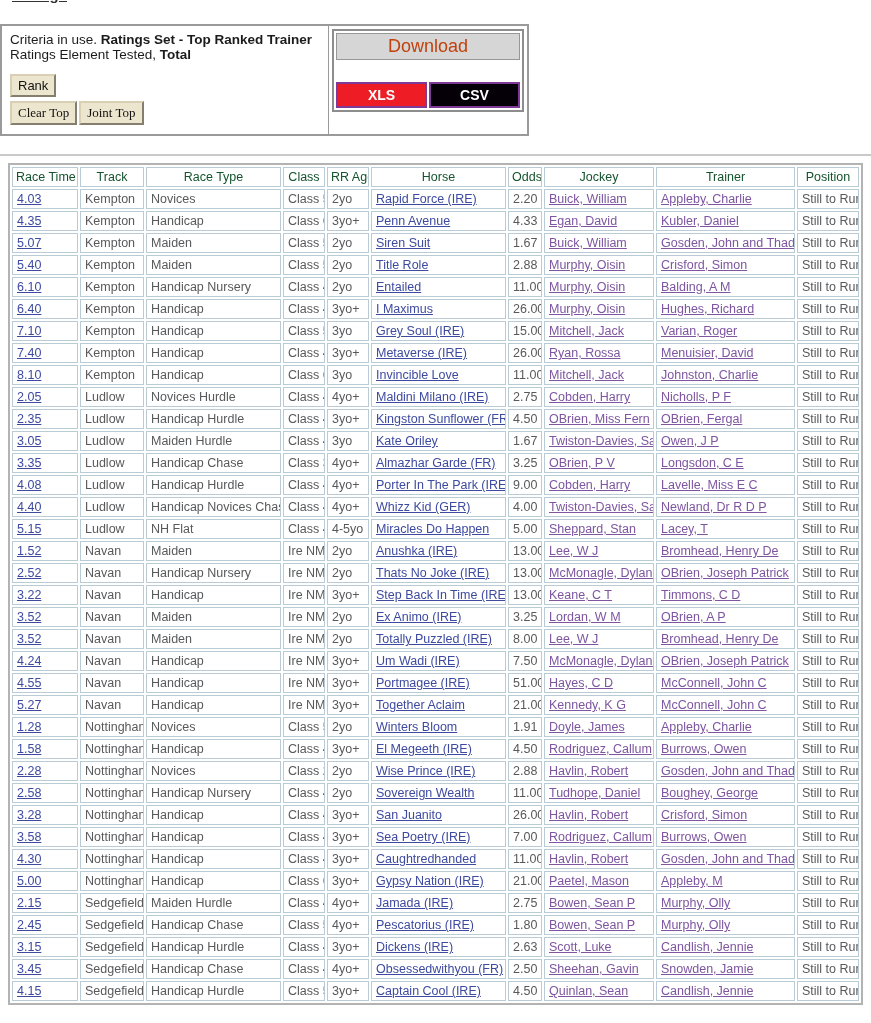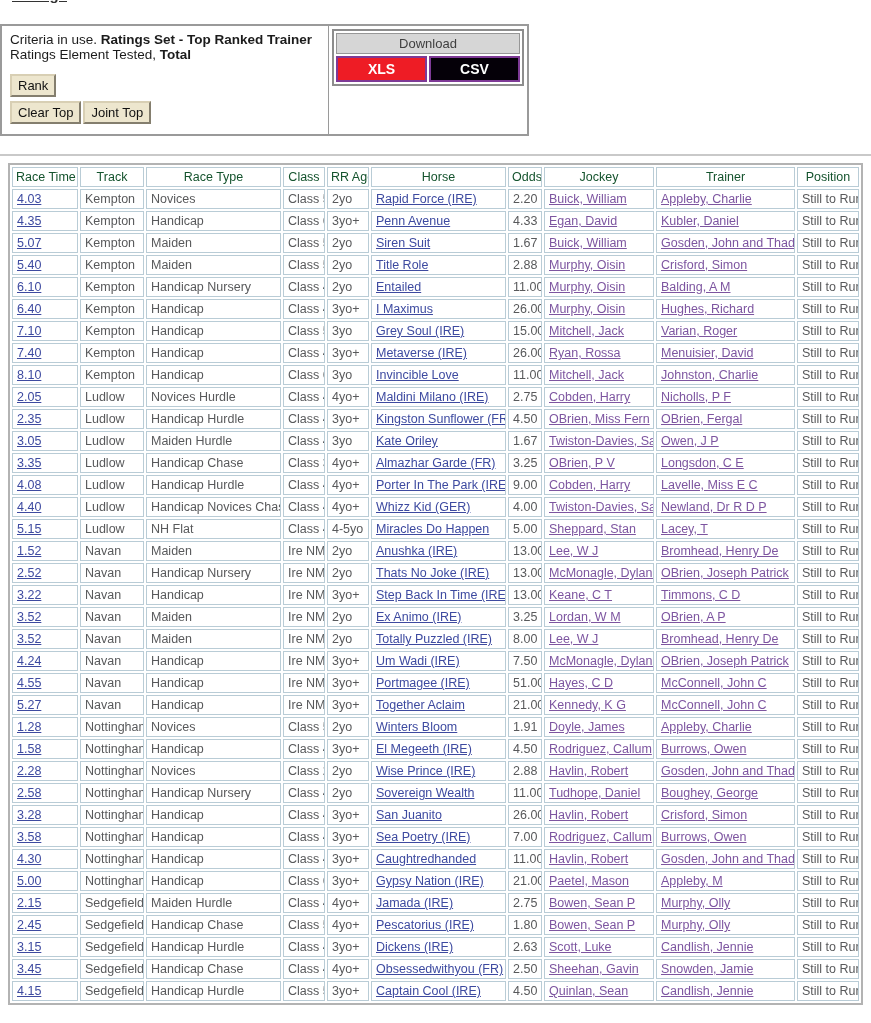--- a/index.html
+++ b/index.html
@@ -9,22 +9,22 @@
   .top-remnant{position:absolute;left:12px;top:-14px;height:18px;overflow:hidden;font-weight:bold;font-size:15px;color:#333;text-decoration:underline;}
 
   
   .top-box{position:absolute;left:0;top:24px;width:529px;min-height:112px;border:2px solid #9a9a9a;display:flex;box-sizing:border-box;background:#fff;}
   .criteria-cell{flex:1;padding:6px 2px 6px 8px;border-right:1px solid #9a9a9a;font-size:13.5px;color:#1c1c1c;}
   .criteria-cell b{font-weight:bold;}
   .btn-row{margin-top:12px;}
   .btn{background:#EDE6CE;border:2px outset #d8cfb4;font-family:inherit;font-size:13px;color:#111;padding:2px 6px;margin-right:2px;cursor:pointer;}
   .dl-cell{width:198px;padding:3px;box-sizing:border-box;}
   .dl-table{width:100%;border:2px solid #8d8d8d;border-collapse:separate;border-spacing:2px;background:#fff;}
-  .dl-title{background:#d6d6d6;border:1px solid #979797;text-align:center;font-size:13px;color:#404040;padding:2px 0;}
-  .dl-btn{display:block;width:100%;box-sizing:border-box;text-align:center;font-weight:bold;font-size:14px;color:#fff;padding:3px 0;border:2px solid #7e3a96;cursor:pointer;font-family:inherit;}
+  .dl-title{background:#d6d6d6;border:1px solid #979797;text-align:center;font-size:18px;color:#c2410c;padding:2px 0;}
+  .dl-btn{display:block;width:100%;box-sizing:border-box;text-align:center;font-weight:bold;font-size:14px;color:#fff;padding:3px 0;border:2px solid #7e3a96;cursor:pointer;font-family:inherit;margin-top:20px;}
   .separator{position:absolute;left:0;top:154px;width:871px;border:0;border-top:2px solid #c9c9c9;margin:0;}
 
   
   .results{position:absolute;left:8px;top:163px;width:829px;border:2px solid #b3b3b3;border-collapse:separate;border-spacing:2px;table-layout:fixed;background:#fff;font-size:12.5px;color:#58595b;}
   .results th{border:1px solid #b9ccd6;font-weight:normal;color:#14532d;text-align:center;padding:2px 3px;white-space:nowrap;overflow:hidden;}
   .results td{border:1px solid #b9ccd6;padding:2px 4px;white-space:nowrap;overflow:hidden;text-align:left;}
   .lnk{text-decoration:underline;}
   .lnk.navy{color:#3d4aa0;}
   .lnk.purple{color:#7d55a0;}
 </style>
@@ -33,21 +33,21 @@
 
 <div class="top-remnant">Ratings</div>
 
 <div class="top-box">
   <div class="criteria-cell">
     <div><span>Criteria in use. </span><b>Ratings Set - Top Ranked Trainer</b></div>
     <div><span>Ratings Element Tested, </span><b>Total</b></div>
     <div class="btn-row">
       <button class="btn">Rank</button>
     </div>
-    <div class="btn-row" style="margin-top:4px;">
+    <div class="btn-row" style="margin-top:4px;font-family:Liberation Serif, serif;">
       <button class="btn">Clear Top</button><button class="btn">Joint Top</button>
     </div>
   </div>
   <div class="dl-cell">
     <table class="dl-table">
       <tbody>
           <tr>
             <td colspan="2" class="dl-title">Download</td>
           </tr>
       <tr>

